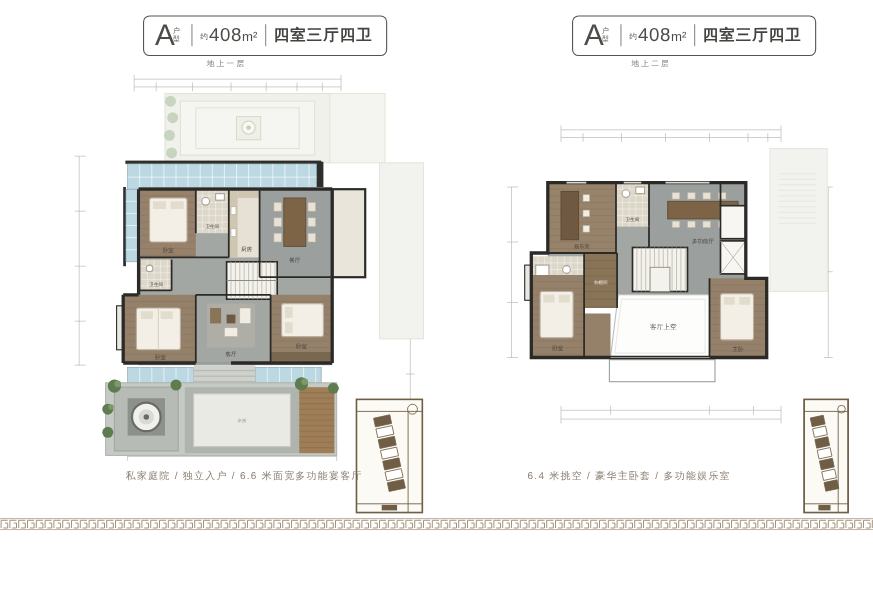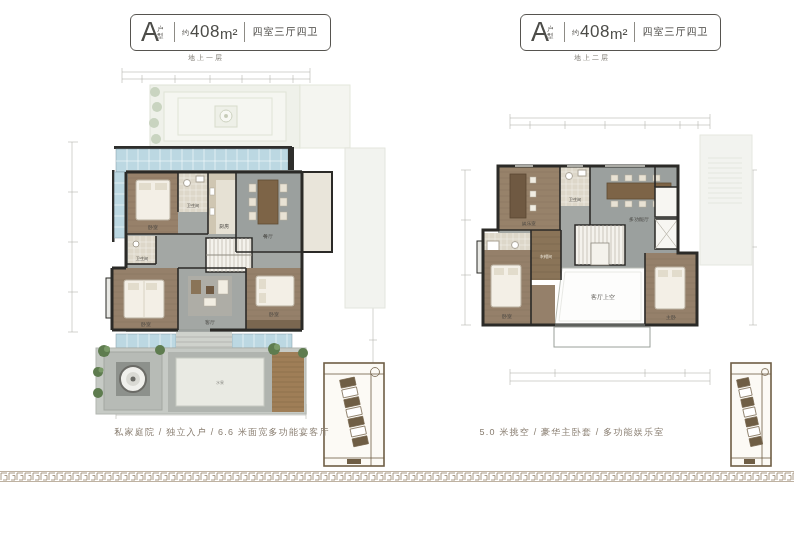--- a/index.html
+++ b/index.html
@@ -8,22 +8,22 @@
   .badge{position:absolute;display:inline-flex;align-items:center;gap:7px;
          border:1.5px solid #56544f;border-radius:6px;padding:2px 12px 3px 10px;height:30px;
          color:#4c4c48;background:#fff;}
   .badge .letter{font-size:27px;line-height:28px;font-weight:400;}
   .badge .letter-suffix{width:10px;font-size:6.5px;line-height:7px;word-break:break-all;
          letter-spacing:0;margin-left:-2px;color:#5a5853;}
   .badge .divider{width:0;height:20px;border-left:1px solid #8d8b85;}
   .badge .area-wrap{display:flex;align-items:center;}
   .badge .approx{font-size:7px;margin-top:1px;margin-right:1px;color:#5a5853;}
   .badge .area{font-size:17px;letter-spacing:.5px;}
-  .badge .unit{font-size:15px;margin-top:2px;}
-  .badge .layout{font-size:10px;font-weight:400;letter-spacing:1px;color:#45433f;}
+  .badge .unit{font-size:12px;margin-top:2px;}
+  .badge .layout{font-size:14px;font-weight:700;letter-spacing:1px;color:#45433f;}
   .floor-label{position:absolute;width:160px;text-align:center;font-size:7px;
          letter-spacing:2px;color:#7b776f;}
   .caption{position:absolute;width:300px;text-align:center;font-size:9px;
          letter-spacing:1.2px;color:#8a7f72;}
   svg{position:absolute;display:block;}
   svg text{font-family:"Liberation Sans","DejaVu Sans",sans-serif;}
   .dim{stroke:#b7b5ae;stroke-width:.6;}
   .wall{stroke:#2b2a27;fill:none;}
 </style>
 </head>
@@ -682,21 +682,21 @@
         <rect x="14" y="46" width="12" height="8" fill="#fff"></rect>
         <rect x="14" y="56" width="12" height="8" fill="#6f5e45"></rect>
         <rect x="14" y="66" width="12" height="8" fill="#fff"></rect>
         <rect x="14" y="76" width="12" height="8" fill="#6f5e45"></rect>
       </g>
     </g>
     <rect x="14" y="97" width="11" height="5" fill="#6f5e45"></rect>
   </svg>
 
   <div class="caption" style="left:72px;top:426px;">私家庭院 / 独立入户 / 6.6 米面宽多功能宴客厅</div>
-  <div class="caption" style="left:422px;top:426px;">5.0 米挑空 / 豪华主卧套 / 多功能娱乐室</div>
+  <div class="caption" style="left:422px;top:426px;">6.4 米挑空 / 豪华主卧套 / 多功能娱乐室</div>
 
   <svg id="meander" style="left:0;top:471px;" width="794" height="11" viewBox="0 0 794 11">
     <line x1="0" y1="0.5" x2="794" y2="0.5" stroke="#a2917a" stroke-width=".7"></line>
     <line x1="0" y1="10.5" x2="794" y2="10.5" stroke="#a2917a" stroke-width=".7"></line>
     <g id="meander-units" fill="none" stroke="#a2917a" stroke-width=".9">
         <path d="M1,9 V2 H7 M3,9 H7 V4.5 H4.5" transform="translate(0,0)"></path>
         <path d="M1,9 V2 H7 M3,9 H7 V4.5 H4.5" transform="translate(8,0)"></path>
         <path d="M1,9 V2 H7 M3,9 H7 V4.5 H4.5" transform="translate(16,0)"></path>
         <path d="M1,9 V2 H7 M3,9 H7 V4.5 H4.5" transform="translate(24,0)"></path>
         <path d="M1,9 V2 H7 M3,9 H7 V4.5 H4.5" transform="translate(32,0)"></path>

